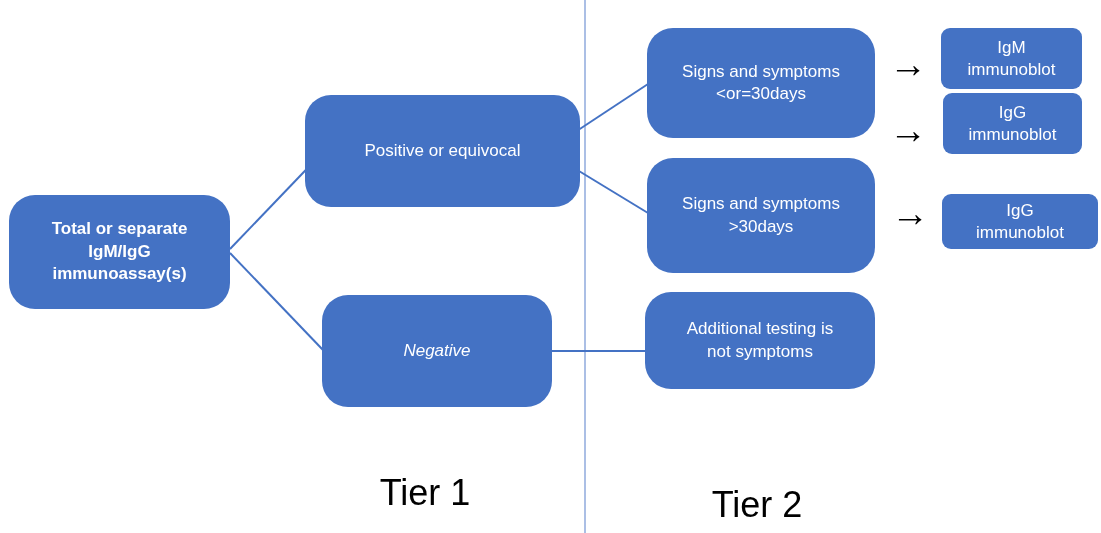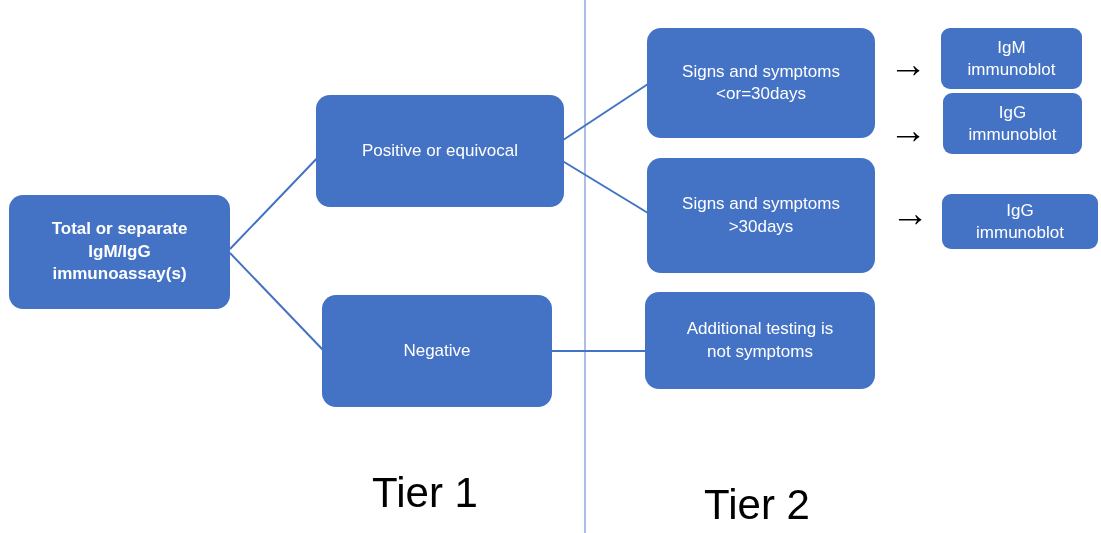--- a/index.html
+++ b/index.html
@@ -17,35 +17,35 @@
     width: 1101px; height: 533px;
   }
   svg .conn    { stroke: var(--connector, #4472c4); stroke-width: 2; }
   svg .divider { stroke: var(--divider, #8faadc); stroke-width: 1.5; }
 
   .node {
     position: absolute;
     box-sizing: border-box;
     background: var(--box-fill, #4472c4);
     color: var(--box-text, #ffffff);
-    border-radius: 14px;
+    border-radius: 26px;
     display: flex;
     flex-direction: column;
     justify-content: center;
     align-items: center;
     text-align: center;
     font-size: 17px;
     line-height: 1.32;
     padding: 4px 14px;
   }
   .node.small { border-radius: 9px; line-height: 1.25; padding: 2px 4px; }
 
   .n-total      { left: 9px;   top: 195px; width: 221px; height: 114px; font-weight: bold; }
-  .n-positive   { left: 316px; top: 95px;  width: 248px; height: 112px; }
-  .n-negative   { left: 322px; top: 295px; width: 230px; height: 112px; }
+  .n-positive   { left: 305px; top: 95px;  width: 275px; height: 112px; }
+  .n-negative   { left: 322px; top: 295px; width: 230px; height: 112px; font-style: italic; }
   .n-signs-le30 { left: 647px; top: 28px;  width: 228px; height: 110px; }
   .n-signs-gt30 { left: 647px; top: 158px; width: 228px; height: 115px; }
   .n-additional { left: 645px; top: 292px; width: 230px; height: 97px; }
   .n-igm        { left: 941px; top: 28px;  width: 141px; height: 61px; }
   .n-igg-early  { left: 943px; top: 93px;  width: 139px; height: 61px; }
   .n-igg-late   { left: 942px; top: 194px; width: 156px; height: 55px; }
 
   .arrow {
     position: absolute;
     width: 44px; height: 44px;
@@ -59,21 +59,21 @@
   }
   .arrow-1 { left: 886px; top: 42px; }
   .arrow-2 { left: 886px; top: 108px; }
   .arrow-3 { left: 888px; top: 191px; }
 
   .tier-label {
     position: absolute;
     width: 200px;
     text-align: center;
     color: var(--tier-text, #000000);
-    font-size: 42px;
+    font-size: 36px;
     line-height: 42px;
   }
   .tier-1 { left: 325px; top: 472px; }
   .tier-2 { left: 657px; top: 472px; margin-top: 12px; }
 </style>
 </head>
 <body>
 
 <div class="canvas">
 

